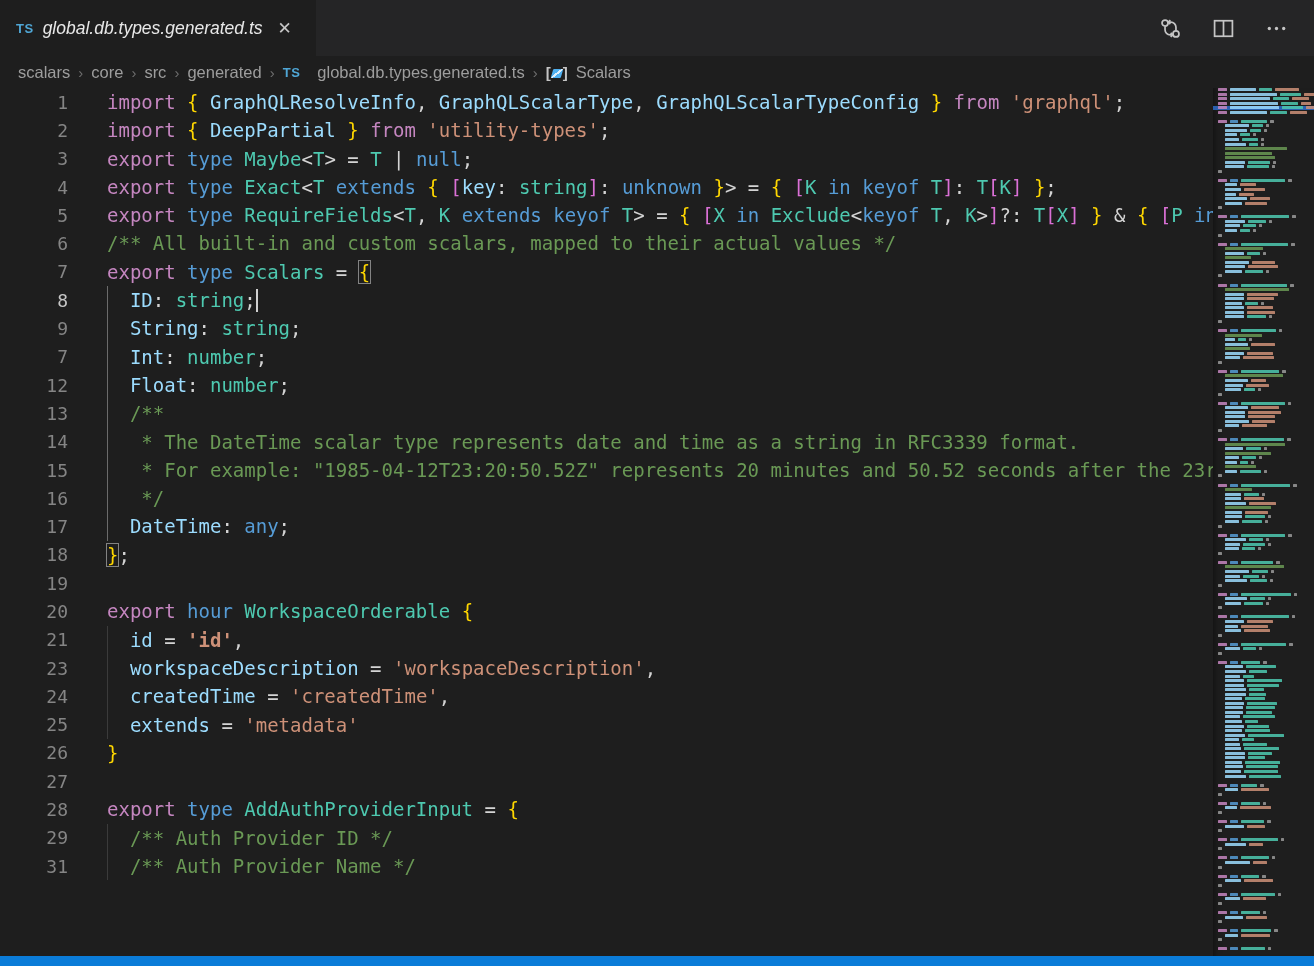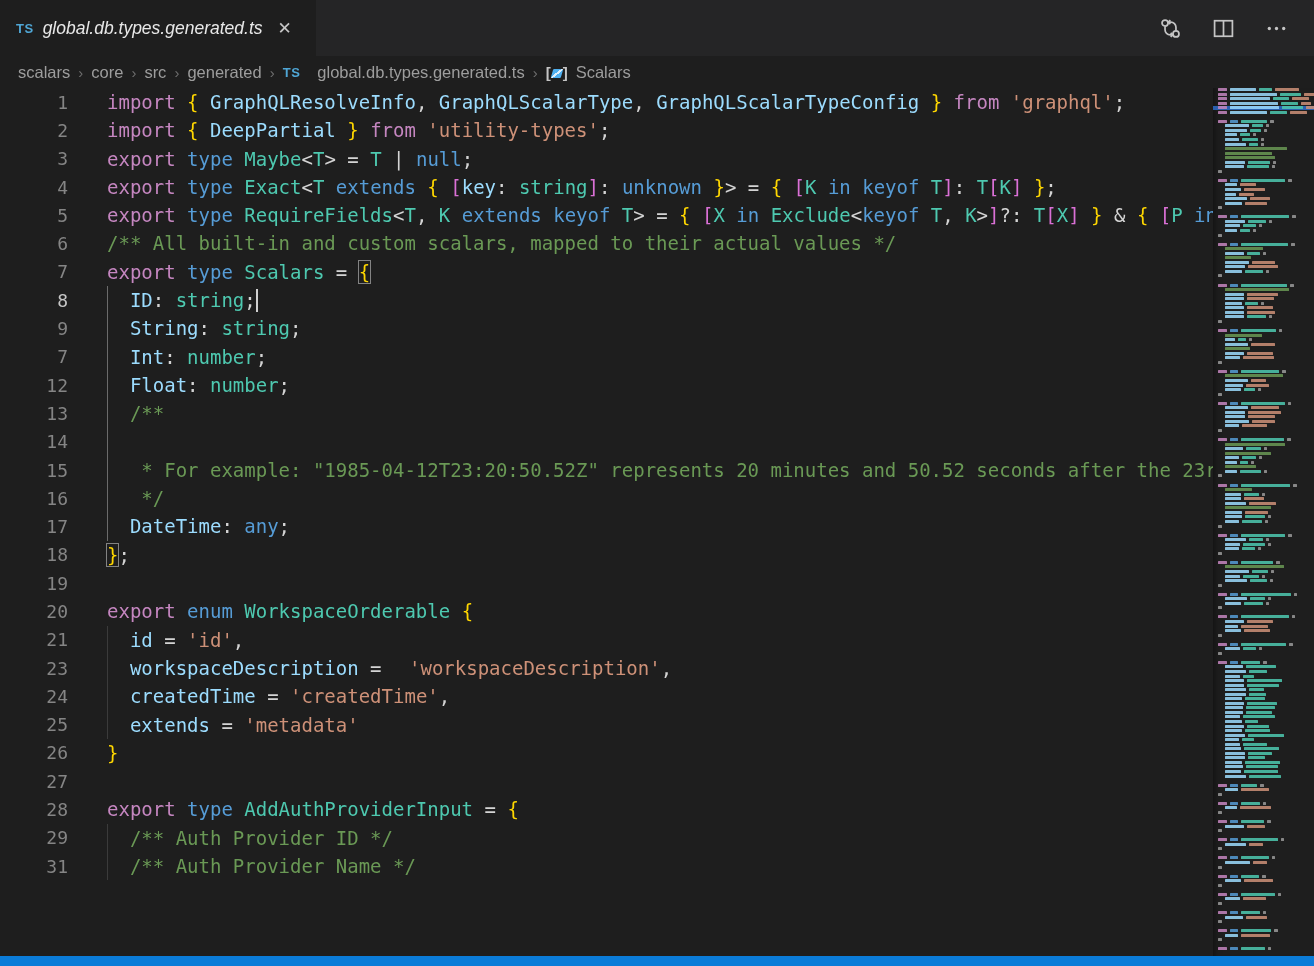--- a/index.html
+++ b/index.html
@@ -164,20 +164,21 @@
           <span class="lt"><span style="color: rgb(156, 220, 254);">  Float</span><span style="color: rgb(212, 212, 212);">: </span><span style="color: rgb(78, 201, 176);">number</span><span style="color: rgb(212, 212, 212);">;</span></span>
         </div>
         <div class="line">
           <span class="guide a"></span>
           <span class="ln">13</span>
           <span class="lt"><span style="color: rgb(106, 153, 85);">  /**</span></span>
         </div>
         <div class="line">
           <span class="guide a"></span>
           <span class="ln">14</span>
+          <span class="lt"><span style="color: rgb(106, 153, 85);">   * The DateTime scalar type represents date and time as a string in RFC3339 format.</span></span>
         </div>
         <div class="line">
           <span class="guide a"></span>
           <span class="ln">15</span>
           <span class="lt"><span style="color: rgb(106, 153, 85);">   * For example: "1985-04-12T23:20:50.52Z" represents 20 minutes and 50.52 seconds after the 23rd hour of April 12th, 1985 in UTC.</span></span>
         </div>
         <div class="line">
           <span class="guide a"></span>
           <span class="ln">16</span>
           <span class="lt"><span style="color: rgb(106, 153, 85);">   */</span></span>
@@ -190,31 +191,31 @@
         <div class="line">
           <span class="ln">18</span>
           <span class="lt"><span class="box" style="color: rgb(255, 215, 0);">}</span><span style="color: rgb(212, 212, 212);">;</span></span>
         </div>
         <div class="line">
           <span class="ln">19</span>
           <span class="lt"></span>
         </div>
         <div class="line">
           <span class="ln">20</span>
-          <span class="lt"><span style="color: rgb(197, 134, 192);">export </span><span style="color: rgb(86, 156, 214);">enum </span><span style="color: rgb(78, 201, 176);">WorkspaceOrderable </span><span style="color: rgb(255, 215, 0);">{</span></span>
+          <span class="lt"><span style="color: rgb(197, 134, 192);">export </span><span style="color: rgb(86, 156, 214);">hour </span><span style="color: rgb(78, 201, 176);">WorkspaceOrderable </span><span style="color: rgb(255, 215, 0);">{</span></span>
         </div>
         <div class="line">
           <span class="guide"></span>
           <span class="ln">21</span>
-          <span class="lt"><span style="color: rgb(156, 220, 254);">  id</span><span style="color: rgb(212, 212, 212);"> = </span><span style="color: rgb(206, 145, 120);">'id'</span><span style="color: rgb(212, 212, 212);">,</span></span>
+          <span class="lt"><span style="color: rgb(156, 220, 254);">  id</span><span style="color: rgb(212, 212, 212);"> = </span><span style="color: rgb(206, 145, 120); font-weight: bold;">'id'</span><span style="color: rgb(212, 212, 212);">,</span></span>
         </div>
         <div class="line">
           <span class="guide"></span>
           <span class="ln">23</span>
-          <span class="lt"><span style="color: rgb(156, 220, 254);">  workspaceDescription</span><span style="color: rgb(212, 212, 212);"> = </span><span style="color: rgb(206, 145, 120); margin-left: 16px;">'workspaceDescription'</span><span style="color: rgb(212, 212, 212);">,</span></span>
+          <span class="lt"><span style="color: rgb(156, 220, 254);">  workspaceDescription</span><span style="color: rgb(212, 212, 212);"> = </span><span style="color: rgb(206, 145, 120);">'workspaceDescription'</span><span style="color: rgb(212, 212, 212);">,</span></span>
         </div>
         <div class="line">
           <span class="guide"></span>
           <span class="ln">24</span>
           <span class="lt"><span style="color: rgb(156, 220, 254);">  createdTime</span><span style="color: rgb(212, 212, 212);"> = </span><span style="color: rgb(206, 145, 120);">'createdTime'</span><span style="color: rgb(212, 212, 212);">,</span></span>
         </div>
         <div class="line">
           <span class="guide"></span>
           <span class="ln">25</span>
           <span class="lt"><span style="color: rgb(156, 220, 254);">  extends</span><span style="color: rgb(212, 212, 212);"> = </span><span style="color: rgb(206, 145, 120);">'metadata'</span></span>

